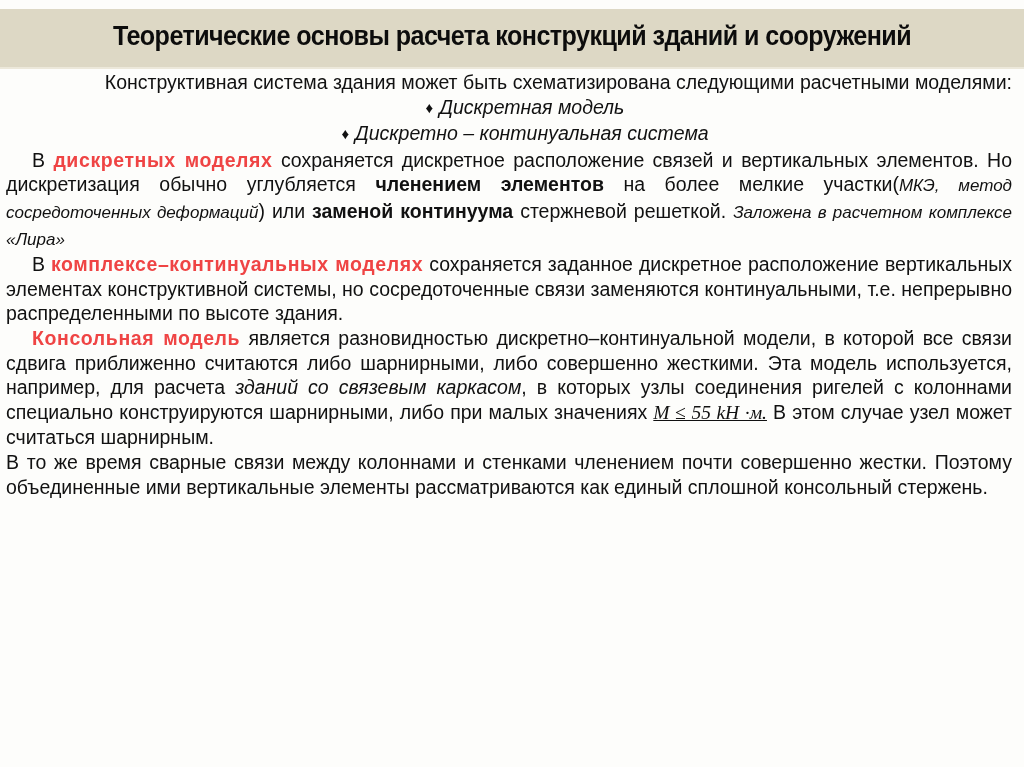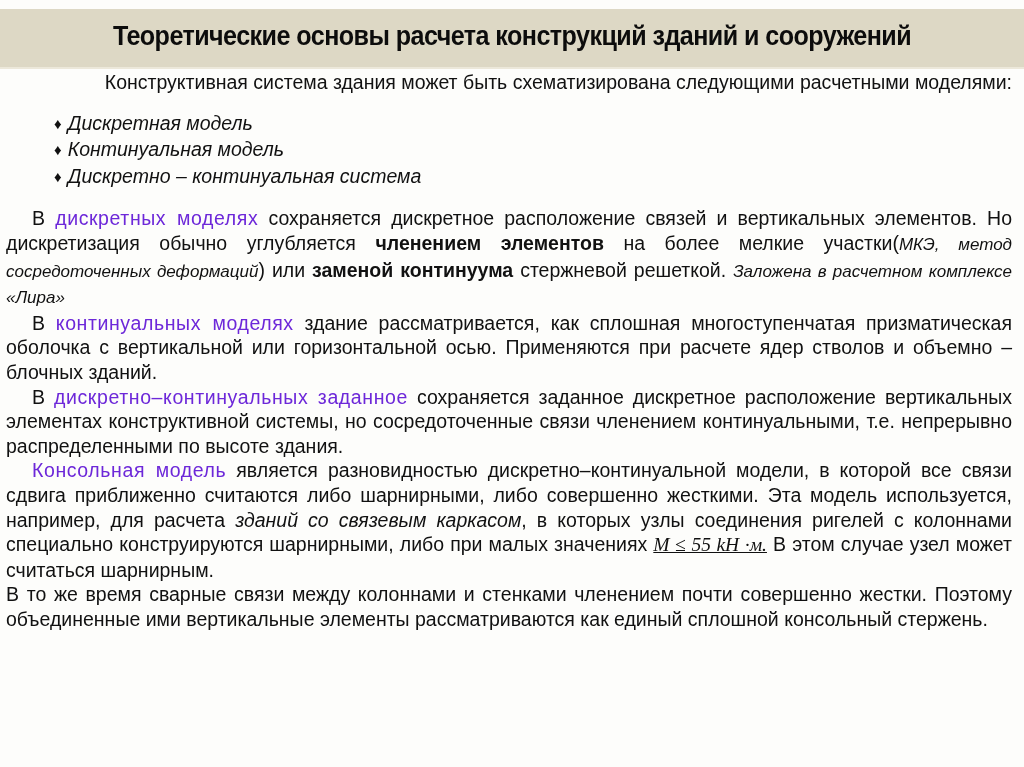--- a/index.html
+++ b/index.html
@@ -21,50 +21,48 @@
     font-family:"Liberation Sans", sans-serif;
     font-weight:bold; font-size:27px; letter-spacing:-0.6px;
     color:#0c0c0c;
     transform:scaleX(0.93); transform-origin:center;
   }
   .content {
     position:absolute; left:6px; top:70px; width:1006px;
     font-size:19.5px; line-height:24.6px;
   }
   .intro { text-align:right; padding-left:40px; }
-  .bullets { margin:16px; padding:0 0 0 32px; list-style:none; }
+  .bullets { margin:0; padding:0 0 0 32px; list-style:none;text-align:center; }
   .bullets li { font-style:italic; }
   .bullets .dia { font-style:normal; margin-right:6px; font-size:15px; position:relative; top:-1px; }
   p { margin:0; text-align:justify; text-align-last:left; }
   p.ind { text-indent:26px; }
-  .red { color:#6d28d9; font-weight:normal; letter-spacing:0.6px; }
+  .red { color:#ef4444; font-weight:bold; letter-spacing:0.6px; }
   .b { font-weight:bold; }
   .i { font-style:italic; }
   .sm { font-size:17px; }
   .math { font-family:"Liberation Serif", serif; font-style:italic;text-decoration:underline; }
 </style>
 </head>
 <body>
 
 <div class="header">
   <h1>Теоретические основы расчета конструкций зданий и сооружений</h1>
 </div>
 
 <div class="content">
   <div class="intro">Конструктивная система здания может быть схематизирована следующими расчетными моделями:</div>
 
   <ul class="bullets">
     <li><span class="dia">♦</span><span>Дискретная модель</span></li>
-    <li><span class="dia">♦</span><span>Континуальная модель</span></li>
     <li><span class="dia">♦</span><span>Дискретно – континуальная система</span></li>
   </ul>
 
   <p class="ind"><span>В </span><span class="red">дискретных моделях</span><span> сохраняется дискретное расположение связей и вертикальных элементов. Но дискретизация обычно углубляется </span><span class="b">членением элементов</span><span> на более мелкие участки(</span><span class="i sm">МКЭ, метод сосредоточенных деформаций</span><span>) или </span><span class="b">заменой континуума</span><span> стержневой решеткой. </span><span class="i sm">Заложена в расчетном комплексе «Лира»</span></p>
 
-  <p class="ind"><span>В </span><span class="red">континуальных моделях</span><span> здание рассматривается, как сплошная многоступенчатая призматическая оболочка с вертикальной или горизонтальной осью. Применяются при расчете ядер стволов и объемно – блочных зданий.</span></p>
 
-  <p class="ind"><span>В </span><span class="red">дискретно–континуальных заданное</span><span> сохраняется заданное дискретное расположение вертикальных элементах конструктивной системы, но сосредоточенные связи членением континуальными, т.е. непрерывно распределенными по высоте здания.</span></p>
+  <p class="ind"><span>В </span><span class="red">комплексе–континуальных моделях</span><span> сохраняется заданное дискретное расположение вертикальных элементах конструктивной системы, но сосредоточенные связи заменяются континуальными, т.е. непрерывно распределенными по высоте здания.</span></p>
 
   <p class="ind"><span class="red">Консольная модель</span><span> является разновидностью дискретно–континуальной модели, в которой все связи сдвига приближенно считаются либо шарнирными, либо совершенно жесткими. Эта модель используется, например, для расчета </span><span class="i">зданий со связевым каркасом</span><span>, в которых узлы соединения ригелей с колоннами специально конструируются шарнирными, либо при малых значениях </span><span class="math">M ≤ 55 kH ·м.</span><span> В этом случае узел может считаться шарнирным.</span></p>
 
   <p>В то же время сварные связи между колоннами и стенками членением почти совершенно жестки. Поэтому объединенные ими вертикальные элементы рассматриваются как единый сплошной консольный стержень.</p>
 
 </div>
 
 </body></html>

